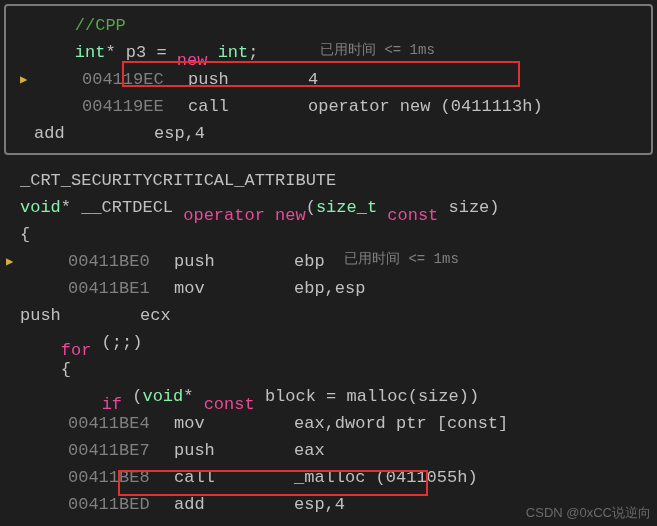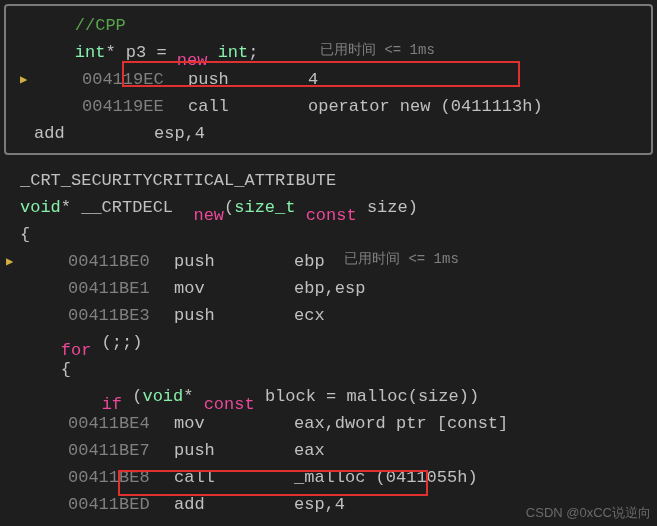--- a/index.html
+++ b/index.html
@@ -110,35 +110,35 @@
 </div>
 
 <div class="timing t1">已用时间 &lt;= 1ms</div>
 <div class="highlight-box hbox1"></div>
 
 <div class="code-panel panel-bottom">
   <div class="line">
     <span class="identifier">_CRT_SECURITYCRITICAL_ATTRIBUTE</span>
   </div>
   <div class="line">
-    <span class="type">void</span><span class="punct">*</span><span class="identifier"> __CRTDECL </span><span class="keyword"> new</span><span class="punct">(</span><span class="type">size_t</span><span class="keyword"> const </span><span class="identifier">size</span><span class="punct">)</span>
+    <span class="type">void</span><span class="punct">*</span><span class="identifier"> __CRTDECL </span><span class="keyword">operator</span><span class="keyword"> new</span><span class="punct">(</span><span class="type">size_t</span><span class="keyword"> const </span><span class="identifier">size</span><span class="punct">)</span>
   </div>
   <div class="line">
     <span class="punct">{</span>
   </div>
 
   <div class="line">
     <span class="marker">▶</span>
     <span class="addr col-addr">00411BE0</span><span class="mnemonic col-mn">push</span><span class="operand">ebp</span>
   </div>
   <div class="line">
     <span class="addr col-addr">00411BE1</span><span class="mnemonic col-mn">mov</span><span class="operand">ebp,esp</span>
   </div>
   <div class="line">
-    <span class="addr col-addr">00411BE3</span><span class="mnemonic col-mn">push</span><span class="operand">ecx</span>
+    <span class="mnemonic col-mn">push</span><span class="operand">ecx</span>
   </div>
 
   <div class="line">
     <span>    </span><span class="keyword">for</span><span class="punct"> (;;)</span>
   </div>
   <div class="line">
     <span>    </span><span class="punct">{</span>
   </div>
   <div class="line">
     <span>        </span><span class="keyword">if</span><span class="punct"> (</span><span class="type">void</span><span class="punct">*</span><span class="keyword"> const </span><span class="identifier">block</span><span class="punct"> = </span><span class="identifier">malloc</span><span class="punct">(</span><span class="identifier">size</span><span class="punct">))</span>

